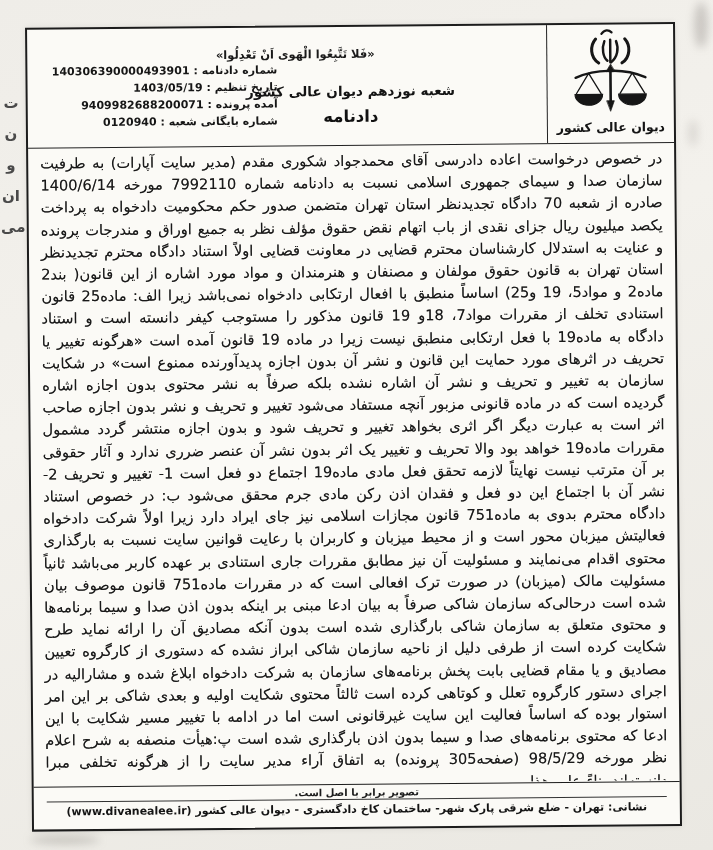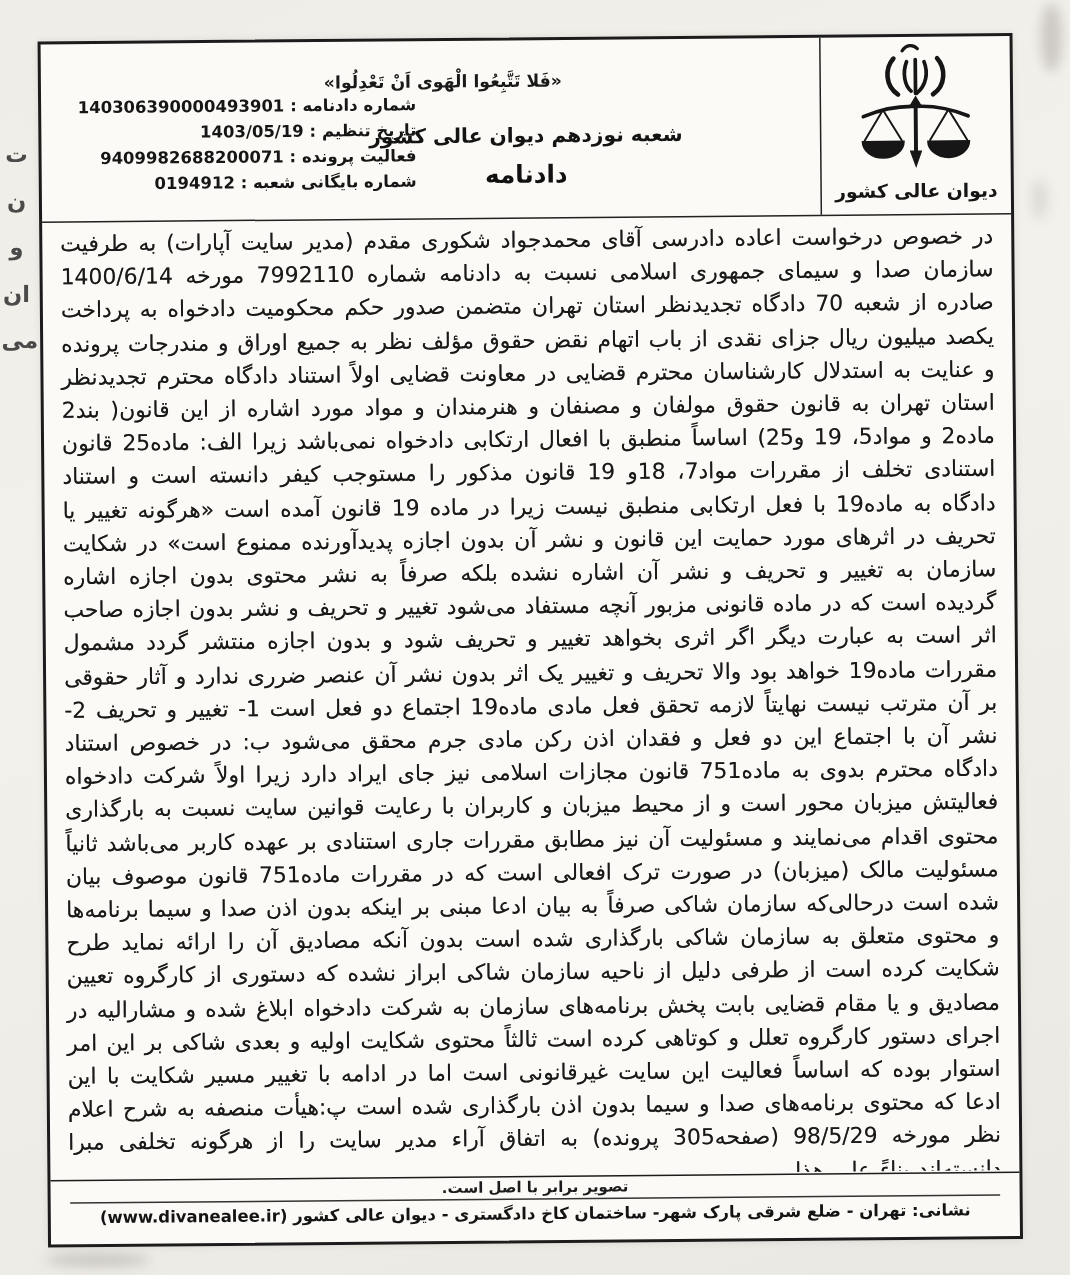--- a/index.html
+++ b/index.html
@@ -107,26 +107,26 @@
       <div class="numbers">
         <div class="num-row">
           <span>شماره دادنامه :</span>
           <bdi>140306390000493901</bdi>
         </div>
         <div class="num-row">
           <span>تاریخ تنظیم :</span>
           <bdi>1403/05/19</bdi>
         </div>
         <div class="num-row">
-          <span>فعالیت پرونده :</span>
+          <span>آمده پرونده :</span>
           <bdi>9409982688200071</bdi>
         </div>
         <div class="num-row">
           <span>شماره بایگانی شعبه :</span>
-          <bdi>0194912</bdi>
+          <bdi>0120940</bdi>
         </div>
       </div>
 
     </div>
 
     <div class="body-text">در خصوص درخواست اعاده دادرسی آقای محمدجواد شکوری مقدم (مدیر سایت آپارات) به طرفیت سازمان صدا و سیمای جمهوری اسلامی نسبت به دادنامه شماره 7992110 مورخه 1400/6/14 صادره از شعبه 70 دادگاه تجدیدنظر استان تهران متضمن صدور حکم محکومیت دادخواه به پرداخت یکصد میلیون ریال جزای نقدی از باب اتهام نقض حقوق مؤلف نظر به جمیع اوراق و مندرجات پرونده و عنایت به استدلال کارشناسان محترم قضایی در معاونت قضایی اولاً استناد دادگاه محترم تجدیدنظر استان تهران به قانون حقوق مولفان و مصنفان و هنرمندان و مواد مورد اشاره از این قانون( بند2 ماده2 و مواد5، 19 و25) اساساً منطبق با افعال ارتکابی دادخواه نمی‌باشد زیرا الف: ماده25 قانون استنادی تخلف از مقررات مواد7، 18و 19 قانون مذکور را مستوجب کیفر دانسته است و استناد دادگاه به ماده19 با فعل ارتکابی منطبق نیست زیرا در ماده 19 قانون آمده است «هرگونه تغییر یا تحریف در اثرهای مورد حمایت این قانون و نشر آن بدون اجازه پدیدآورنده ممنوع است» در شکایت سازمان به تغییر و تحریف و نشر آن اشاره نشده بلکه صرفاً به نشر محتوی بدون اجازه اشاره گردیده است که در ماده قانونی مزبور آنچه مستفاد می‌شود تغییر و تحریف و نشر بدون اجازه صاحب اثر است به عبارت دیگر اگر اثری بخواهد تغییر و تحریف شود و بدون اجازه منتشر گردد مشمول مقررات ماده19 خواهد بود والا تحریف و تغییر یک اثر بدون نشر آن عنصر ضرری ندارد و آثار حقوقی بر آن مترتب نیست نهایتاً لازمه تحقق فعل مادی ماده19 اجتماع دو فعل است 1- تغییر و تحریف 2-نشر آن با اجتماع این دو فعل و فقدان اذن رکن مادی جرم محقق می‌شود ب: در خصوص استناد دادگاه محترم بدوی به ماده751 قانون مجازات اسلامی نیز جای ایراد دارد زیرا اولاً شرکت دادخواه فعالیتش میزبان محور است و از محیط میزبان و کاربران با رعایت قوانین سایت نسبت به بارگذاری محتوی اقدام می‌نمایند و مسئولیت آن نیز مطابق مقررات جاری استنادی بر عهده کاربر می‌باشد ثانیاً مسئولیت مالک (میزبان) در صورت ترک افعالی است که در مقررات ماده751 قانون موصوف بیان شده است درحالی‌که سازمان شاکی صرفاً به بیان ادعا مبنی بر اینکه بدون اذن صدا و سیما برنامه‌ها و محتوی متعلق به سازمان شاکی بارگذاری شده است بدون آنکه مصادیق آن را ارائه نماید طرح شکایت کرده است از طرفی دلیل از ناحیه سازمان شاکی ابراز نشده که دستوری از کارگروه تعیین مصادیق و یا مقام قضایی بابت پخش برنامه‌های سازمان به شرکت دادخواه ابلاغ شده و مشارالیه در اجرای دستور کارگروه تعلل و کوتاهی کرده است ثالثاً محتوی شکایت اولیه و بعدی شاکی بر این امر استوار بوده که اساساً فعالیت این سایت غیرقانونی است اما در ادامه با تغییر مسیر شکایت با این ادعا که محتوی برنامه‌های صدا و سیما بدون اذن بارگذاری شده است پ:هیأت منصفه به شرح اعلام نظر مورخه 98/5/29 (صفحه305 پرونده) به اتفاق آراء مدیر سایت را از هرگونه تخلفی مبرا دانسته‌اند بناءً علی هذا</div>
 
     <div class="footer">
       <span class="cert">تصویر برابر با اصل است.</span>
       <span class="address">نشانی: تهران - ضلع شرقی پارک شهر- ساختمان کاخ دادگستری - دیوان عالی کشور (www.divanealee.ir)</span>

